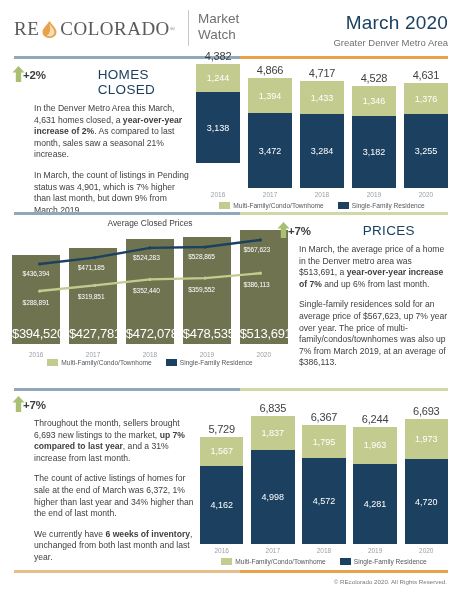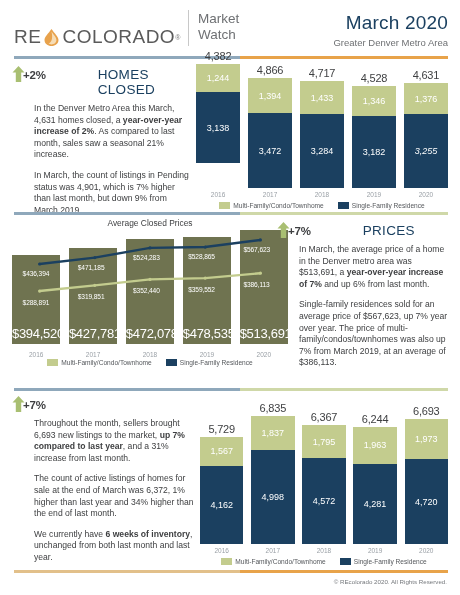--- a/index.html
+++ b/index.html
@@ -7,21 +7,21 @@
     width: 460px; height: 595px;
     background: #ffffff;
     font-family: "Liberation Sans", sans-serif;
     color: #3f4042;
     overflow: hidden;
   }
   .page { position: relative; width: 460px; height: 595px; }
 
   
   .header { position: absolute; left: 0; top: 0; width: 460px; height: 56px; }
-  .logo-wrap { position: absolute; left: 14px; top: 26px; display: flex; align-items: center; }
+  .logo-wrap { position: absolute; left: 14px; top: 18px; display: flex; align-items: center; font-family: Liberation Serif, serif; }
   .logo-text { font-size: 19px; letter-spacing: 0.5px; color: #5a5a5a; font-weight: 400; }
   .logo-drop { display: inline-block; width: 17px; height: 19px; margin: 0 2px; position: relative; vertical-align: middle; }
   .logo-drop svg { display: block; }
   .logo-reg { font-size: 7px; vertical-align: super; color: #7a7a7a; }
 
   .divider-v { position: absolute; left: 188px; top: 10px; width: 1px; height: 36px; background: #c8c8c8; }
   .mw { position: absolute; left: 198px; top: 11px; font-size: 13.5px; line-height: 16px; color: #6e7073; font-weight: 400; }
 
   .hdr-right { position: absolute; right: 12px; top: 12px; text-align: right; }
   .hdr-month { font-size: 19px; color: #1b4060; font-weight: 400; letter-spacing: .2px; }
@@ -176,21 +176,21 @@
               <span>3,182</span>
             </div>
           </div>
         </div>
         <div class="barcol" style="width: 17.5%;">
           <div class="bartotal">4,631</div>
           <div class="bar" style="height: 104.688px;">
             <div class="seg-top" style="height: 31.1056px;">
               <span>1,376</span>
             </div>
-            <div class="seg-bot" style="height: 73.582px; font-style: italic;">
+            <div class="seg-bot" style="height: 73.582px;">
               <span>3,255</span>
             </div>
           </div>
         </div>
       </div>
     <div class="xaxis">
         <div class="xtick" style="width: 17.5%;">2016</div>
         <div class="xtick" style="width: 17.5%;">2017</div>
         <div class="xtick" style="width: 17.5%;">2018</div>
         <div class="xtick" style="width: 17.5%;">2019</div>

